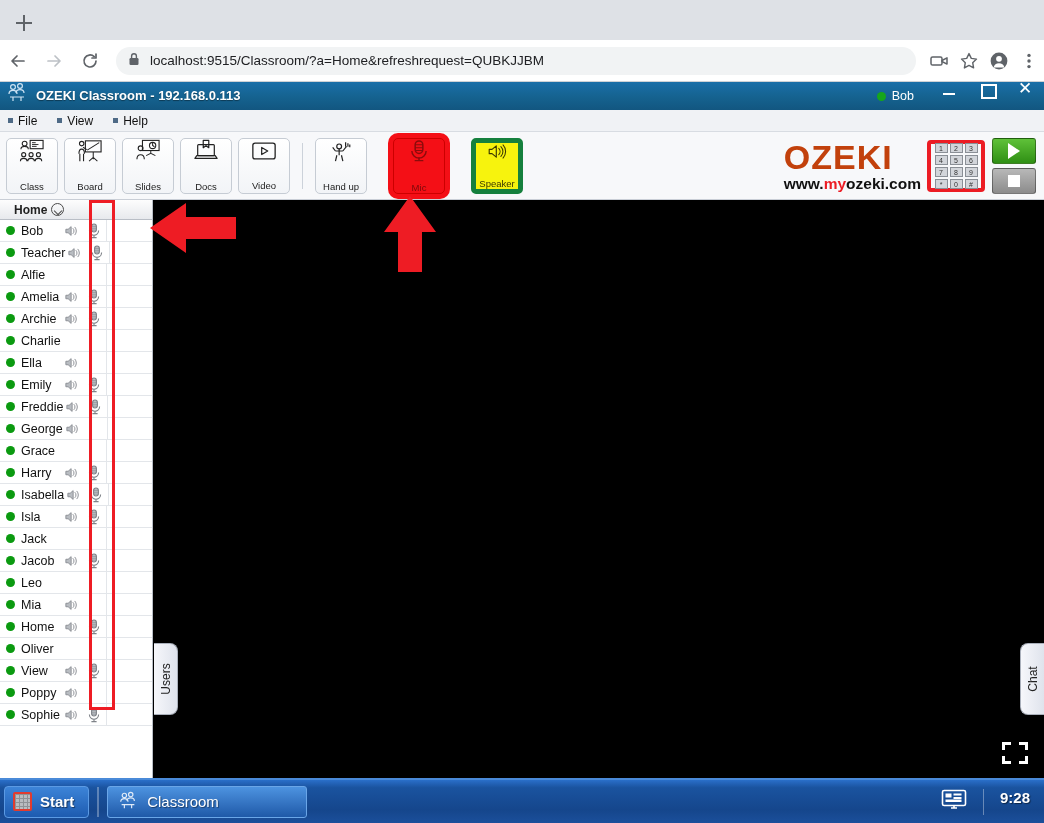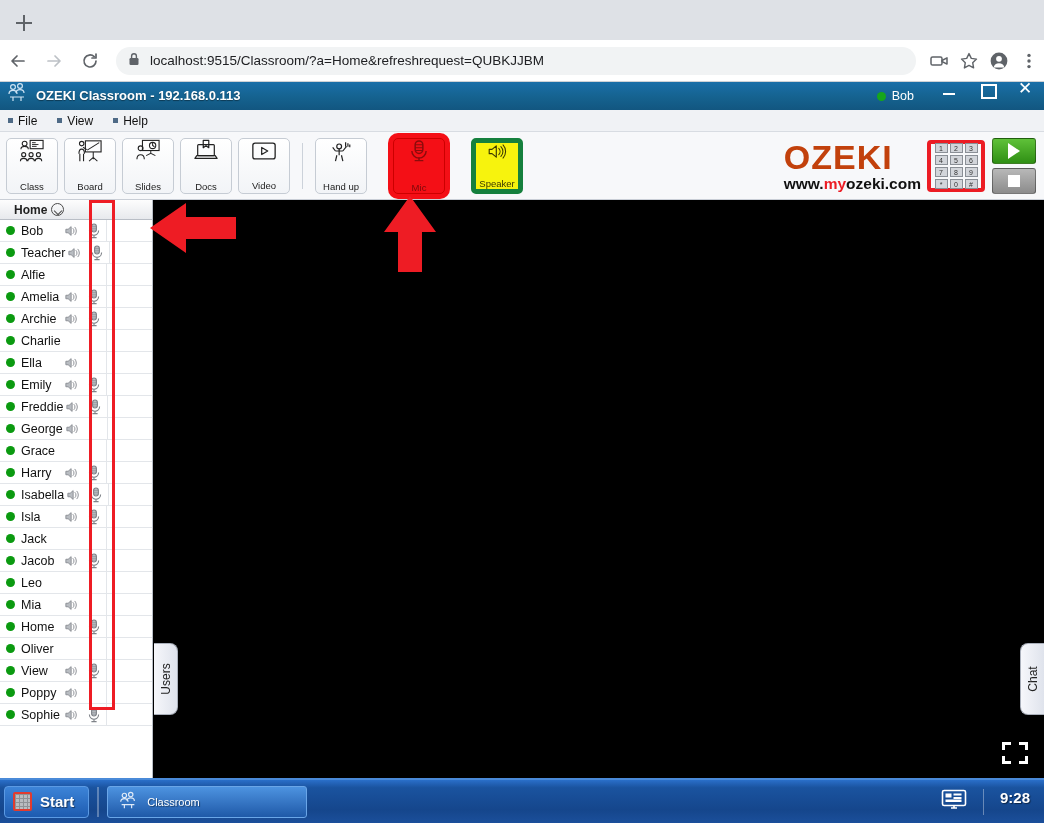--- a/index.html
+++ b/index.html
@@ -257,21 +257,21 @@
     background-size: 4px 4px;
   }
   .start-lbl { color: #fff; font-size: 15px; font-weight: bold; text-shadow: 1px 1px 1px rgba(0,0,0,.5); }
   .tb-divider { width: 2px; height: 30px; background: rgba(255,255,255,.3); }
   .task-item {
     height: 32px; min-width: 200px; padding: 0 10px; border-radius: 3px;
     background: linear-gradient(to bottom,#4d93e0,#1f59a8);
     border: 1px solid #6aa6e8;
     display: flex; align-items: center; gap: 9px;
   }
-  .task-lbl { color: #fff; font-size: 11px; text-shadow: 1px 1px 1px rgba(0,0,0,.45); }
+  .task-lbl { color: #fff; font-size: 15px; text-shadow: 1px 1px 1px rgba(0,0,0,.45); }
   .tray { margin-left: auto; display: flex; align-items: flex-start; gap: 16px; padding-right: 10px; }
   .tray-sep { width: 1px; height: 26px; background: rgba(255,255,255,.35); }
   .clock { color: #fff; font-size: 15px; font-weight: bold; text-shadow: 1px 1px 1px rgba(0,0,0,.5); }
 </style>
 </head>
 <body>
 
 <div id="root">
 
   <div class="browser-tabstrip">

